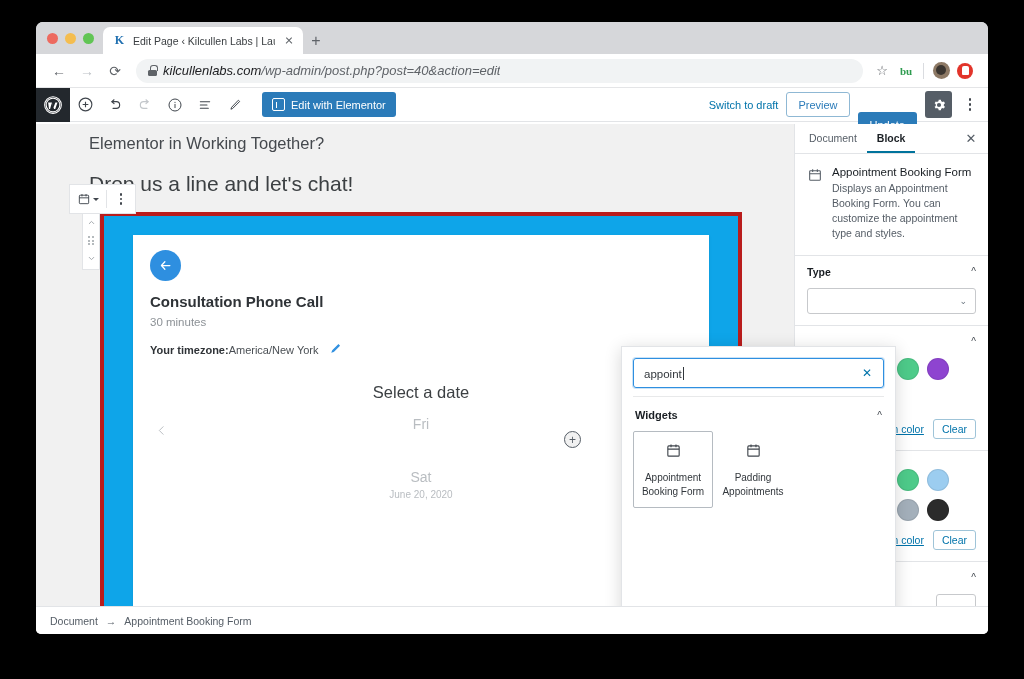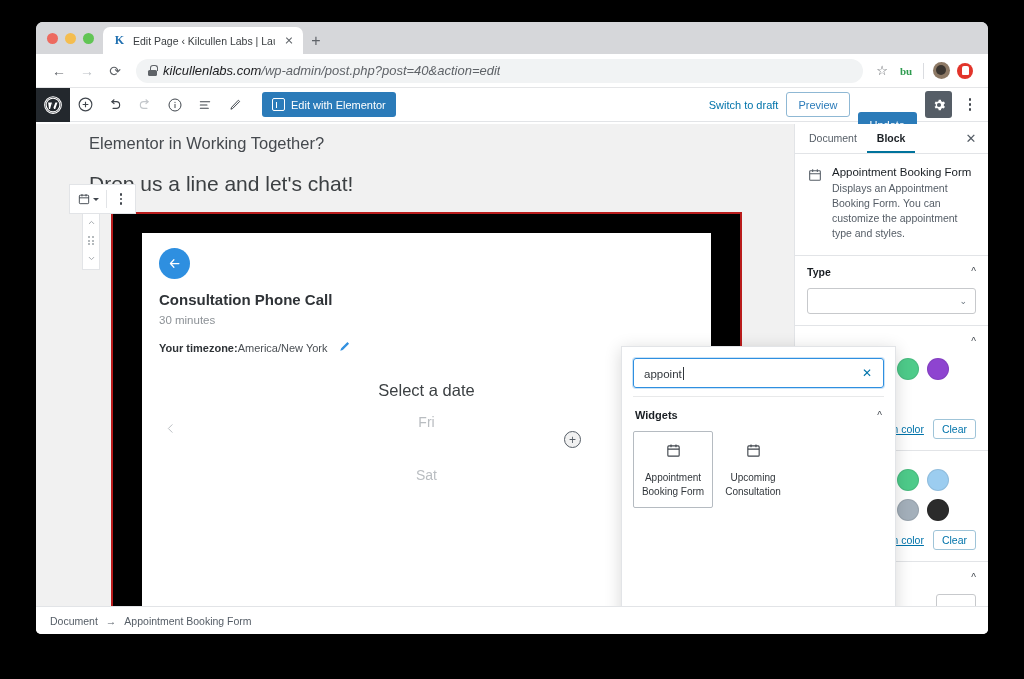--- a/index.html
+++ b/index.html
@@ -375,23 +375,22 @@
     cursor: grab;
   }
   .drag-dots i { width: 2px; height: 2px; background: #b5babd; display: block; }
 
   
   #booking-block {
     position: absolute;
     left: 64px; top: 88px;
     right: 52px;
     height: 420px;
-    border: 2px solid #b91c1c;
-    background: #000000;
-    margin-left: 11px;
+    border: 4px solid #b91c1c;
+    background: #0ea5e9;
   }
   #booking-card {
     position: absolute;
     left: 29px; top: 19px;
     right: 29px; bottom: 8px;
     background: #fff;
     box-shadow: 0 1px 3px rgba(0,0,0,.09);
   }
   #back-button {
     position: absolute;
@@ -853,20 +852,21 @@
           <div id="prev-week-button">
             <svg width="13" height="13" viewBox="0 0 24 24" fill="none" stroke="currentColor" stroke-width="1.8" stroke-linecap="round">
                 <path d="M15 5l-7 7 7 7"></path>
               </svg>
           </div>
           <div class="date-option" id="date-option-0">
             <div class="date-day">Fri</div>
           </div>
           <div class="date-option" id="date-option-1">
             <div class="date-day">Sat</div>
+            <div class="date-full">June 20, 2020</div>
           </div>
         </div>
       </div>
 
       <div id="appender-button">+</div>
     </div>
 
     <div id="settings-sidebar">
       <div id="sidebar-tabs">
         <div class="sidebar-tab">Document</div>
@@ -974,21 +974,21 @@
           </span>
           <span class="block-item-label">Appointment Booking Form</span>
         </div>
         <div class="block-item">
           <span class="block-item-icon">
             <svg width="17" height="17" viewBox="0 0 24 24" fill="none" stroke="currentColor" stroke-width="1.6">
                 <rect x="4" y="5.5" width="16" height="14.5" rx="1.4"></rect>
                 <path d="M4 10h16M8.5 3.5v4M15.5 3.5v4"></path>
               </svg>
           </span>
-          <span class="block-item-label">Upcoming Consultation</span>
+          <span class="block-item-label">Padding Appointments</span>
         </div>
       </div>
     </div>
 
   </div>
 
   <div id="breadcrumb-bar">
     <span class="crumb">Document</span>
     <span>→</span>
     <span class="crumb">Appointment Booking Form</span>

